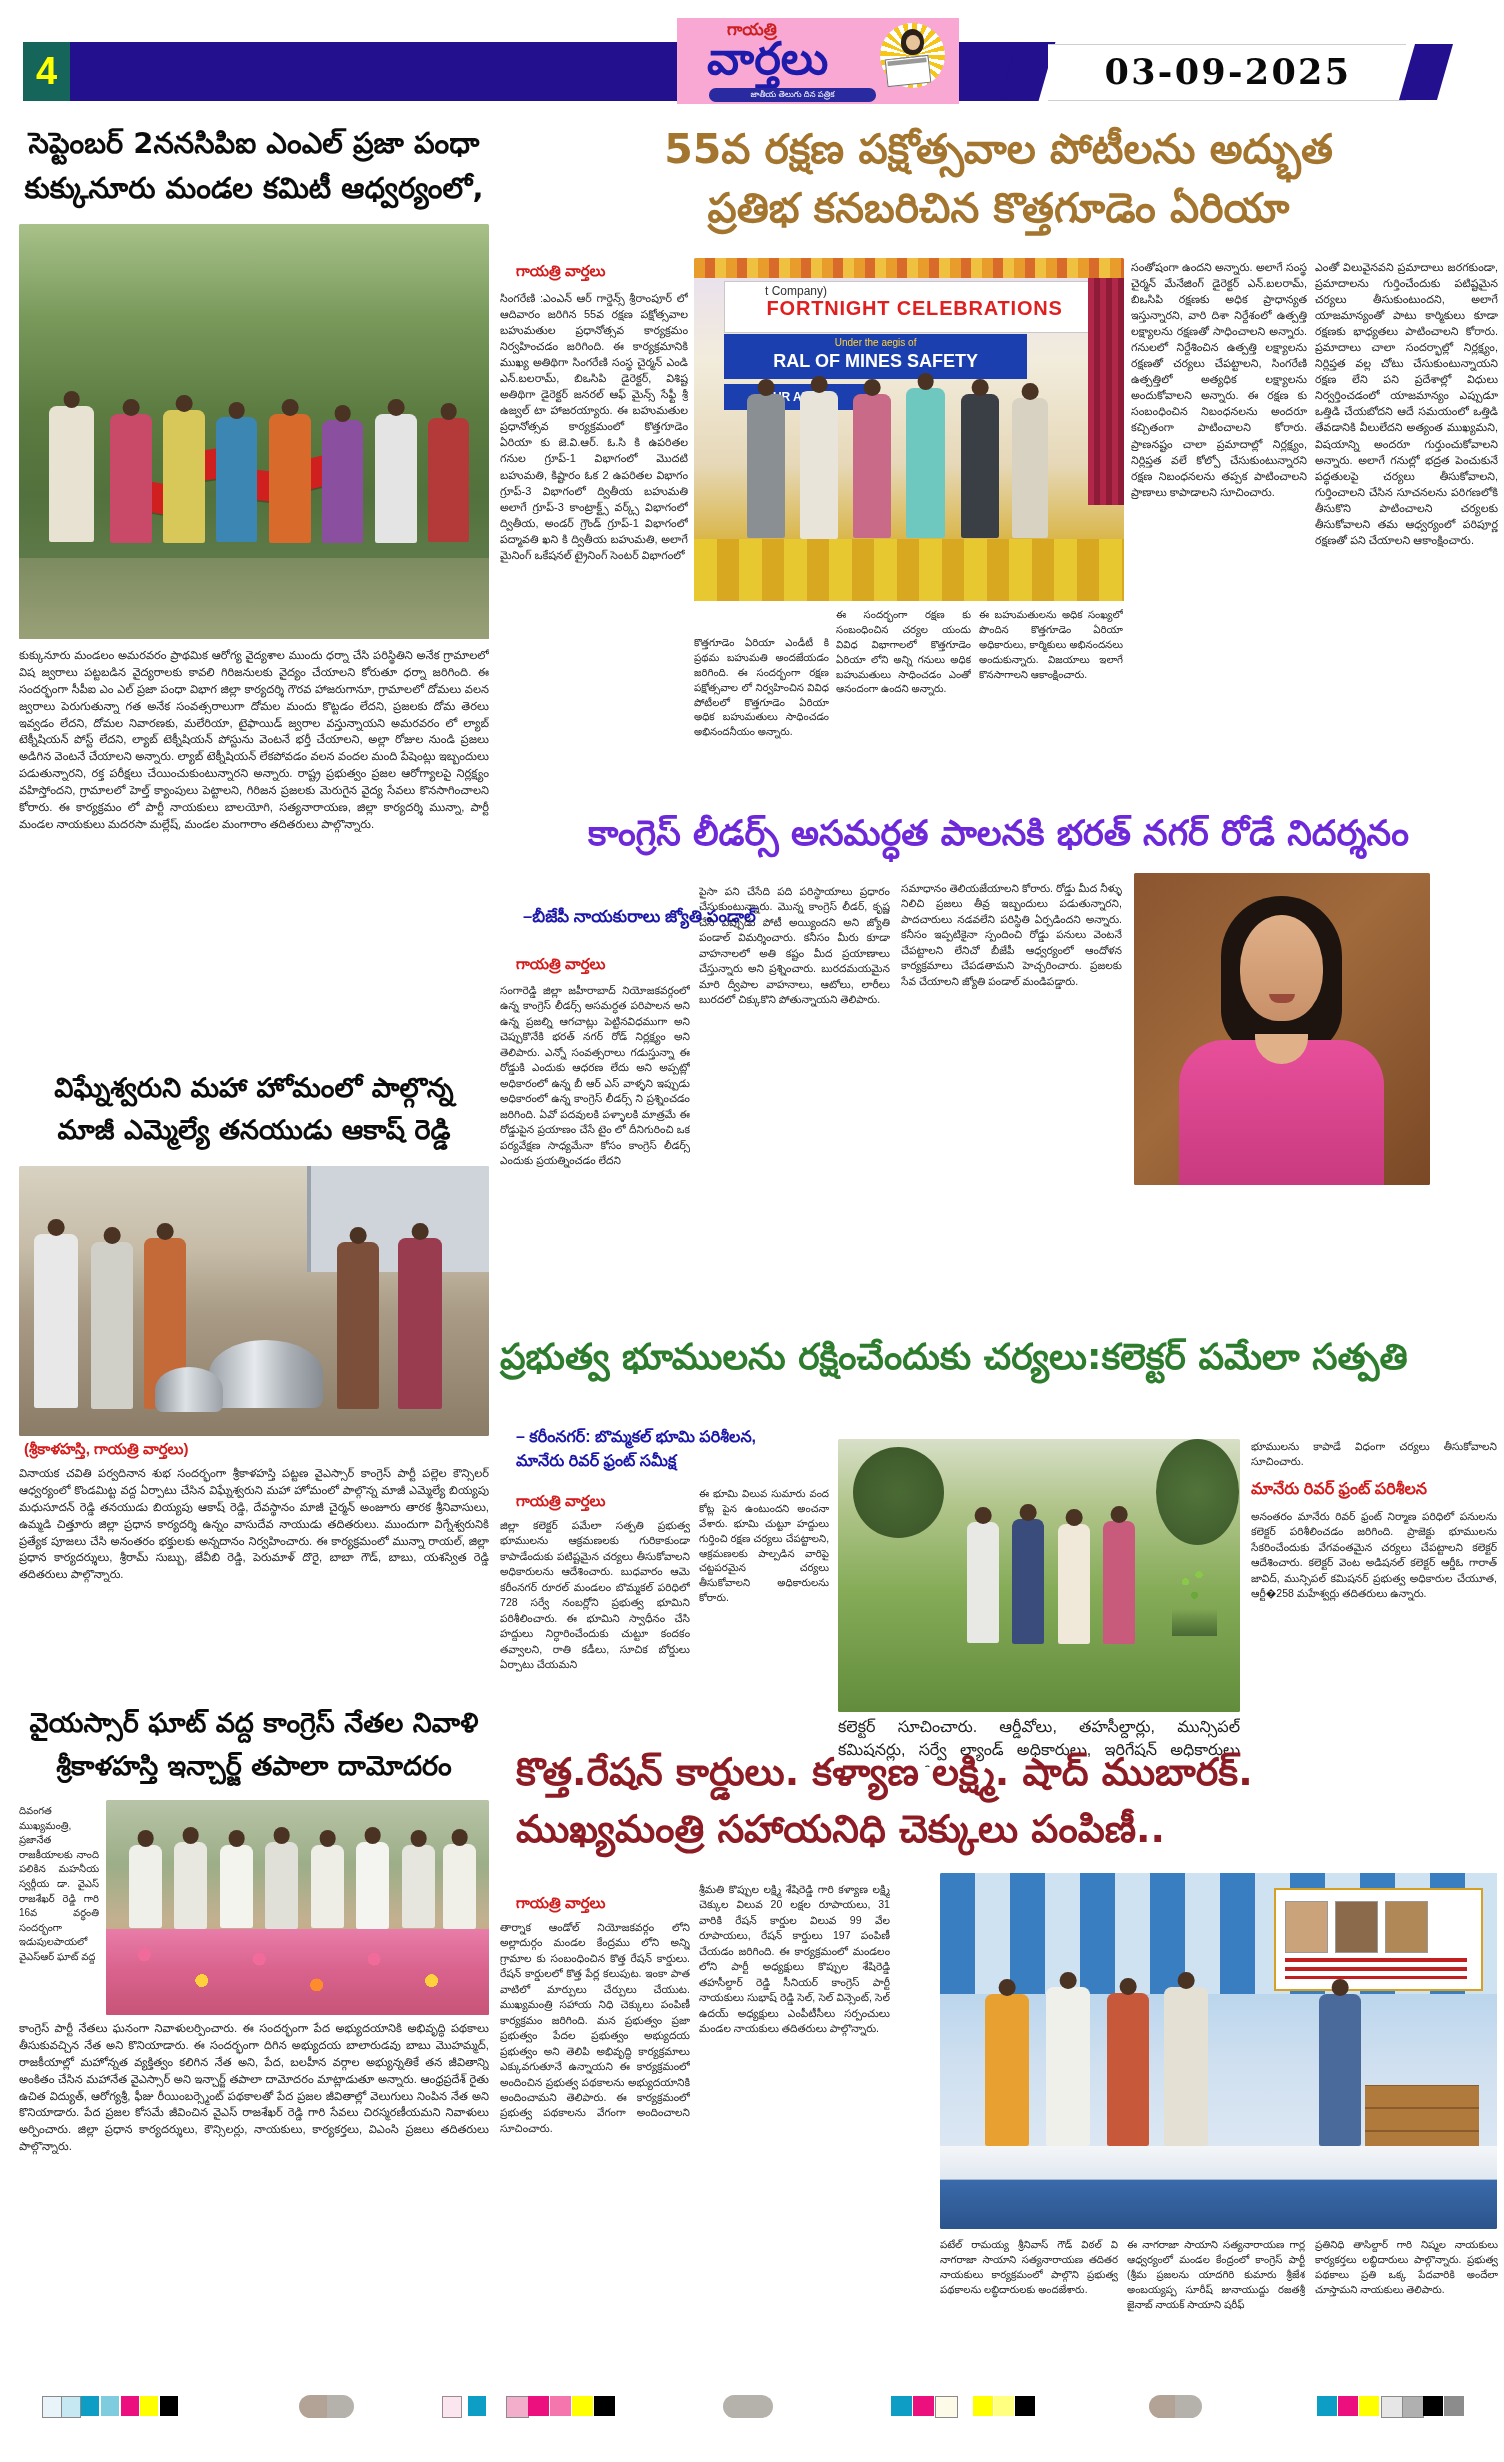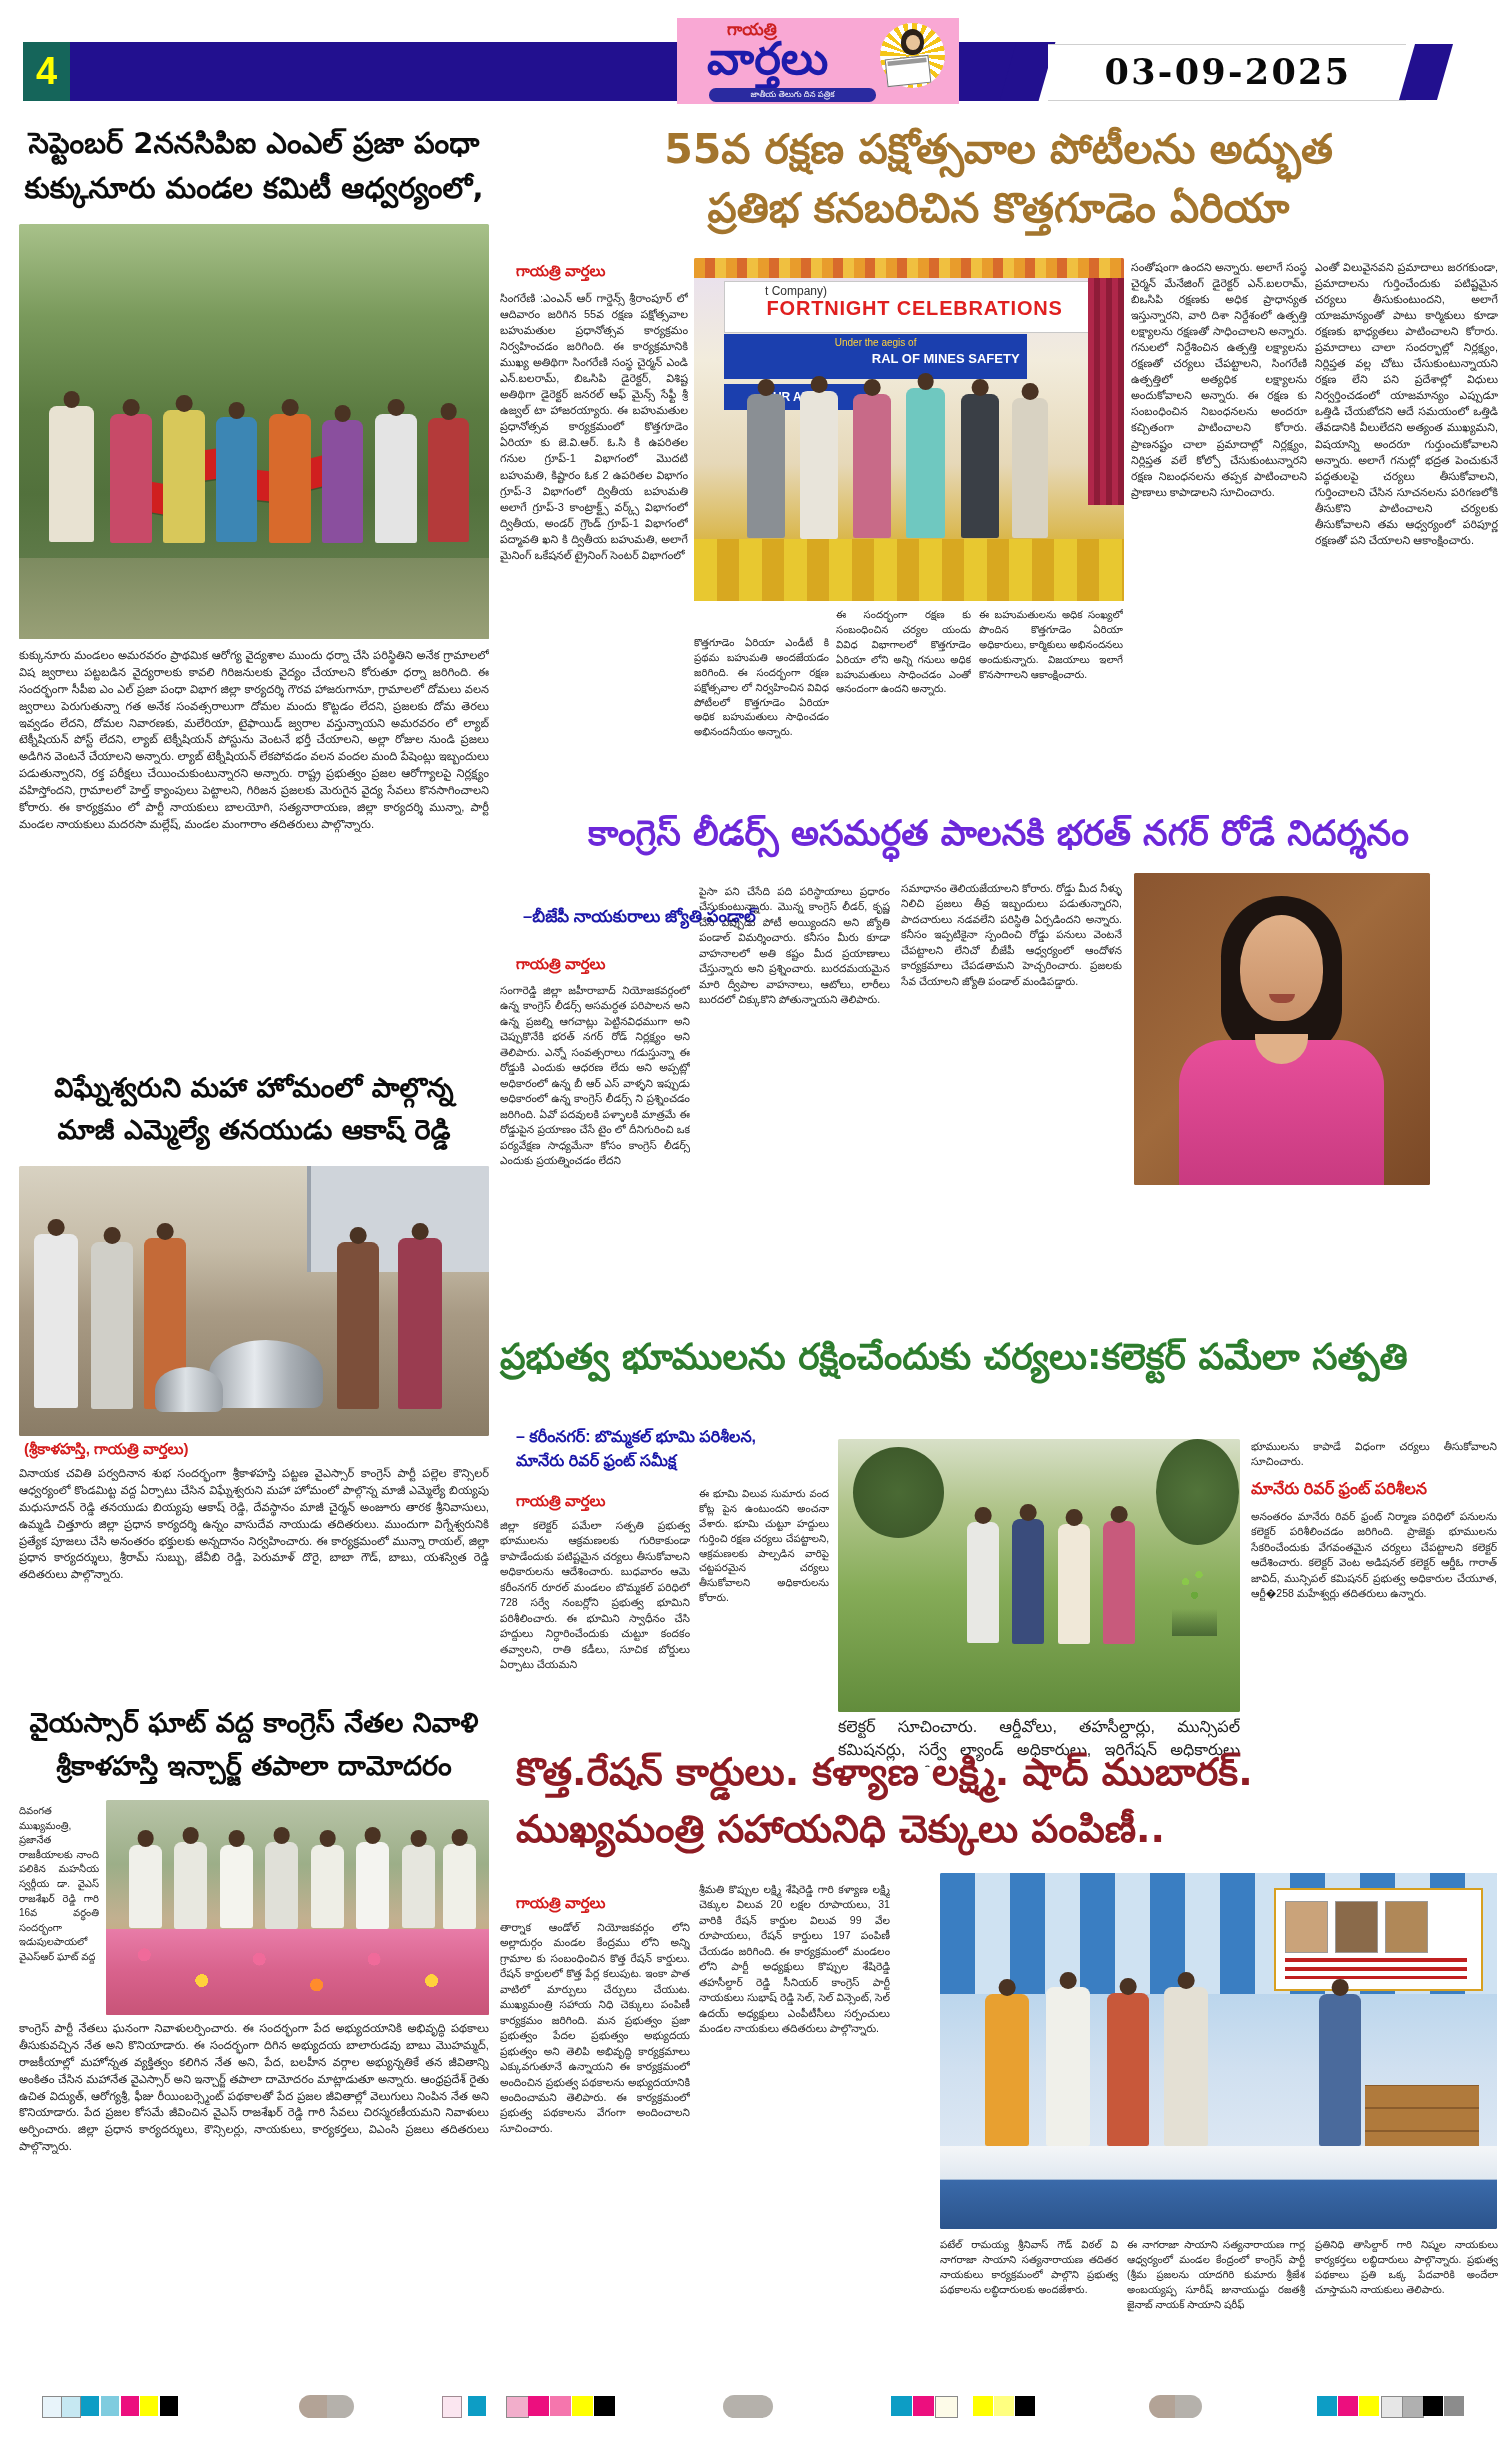--- a/index.html
+++ b/index.html
@@ -130,21 +130,21 @@
 
 <div class="photo" style="left:694px;top:258px;width:430px;height:343px;background:linear-gradient(180deg,#e8dff0 0%,#f2ecdc 30%,#e6d8b8 60%,#d8b23c 85%,#c89c2c 100%);">
   <div class="abs" style="left:0;top:0;width:430px;height:20px;
        background:repeating-linear-gradient(90deg,#e89c2c 0 10.6px,#d86a2c 10.6px 21px,#f0c040 21px 32px);"></div>
   <div class="abs" style="left:30px;top:23px;width:379px;height:50px;background:#ffffff;border:1.5px solid #c8c8c8;">
     <span class="abs" style="left:6px;top:1.5px;font-size:12px;color:#333;margin-left:34px;">t Company)</span>
     <span class="abs" style="left:7.6px;top:15px;width:364px;text-align:center;font-size:20px;font-weight:bold;color:#e02020;letter-spacing:0.8px;">FORTNIGHT CELEBRATIONS</span>
   </div>
   <div class="abs" style="left:30px;top:76px;width:303px;height:45px;background:#1b3fae;color:#ffffff;">
     <span class="abs" style="left:7.6px;top:3px;width:288px;text-align:center;font-size:10px;color:#ffd23c;">Under the aegis of</span>
-    <span class="abs" style="left:7.6px;top:16.7px;width:288px;text-align:right;font-size:13px;font-weight:bold;">RAL OF MINES SAFETY</span>
+    <span class="abs" style="left:7.6px;top:16.7px;width:288px;text-align:center;font-size:18px;font-weight:bold;">RAL OF MINES SAFETY</span>
   </div>
   <div class="abs" style="left:30px;top:126px;width:152px;height:26px;background:#1b3fae;color:#ffffff;text-align:center;line-height:26px;font-weight:bold;font-size:12px;">UR AREA</div>
   <div class="abs" style="left:394px;top:20px;width:36px;height:227px;background:repeating-linear-gradient(90deg,#b0274a 0 6px,#8e1c38 6px 12px);"></div>
   <div class="prs" style="left:53px;top:136px;width:38px;height:144px;background:#8a8f94;"></div>
   <div class="prs" style="left:106px;top:133px;width:38px;height:148px;background:#e8e4da;"></div>
   <div class="prs" style="left:159px;top:136px;width:38px;height:144px;background:#c86a88;"></div>
   <div class="prs" style="left:212px;top:130px;width:39px;height:150px;background:#6fc8c0;"></div>
   <div class="prs" style="left:267px;top:136px;width:38px;height:144px;background:#3a3f46;"></div>
   <div class="prs" style="left:318px;top:140px;width:36px;height:140px;background:#d8d2c2;"></div>
   <div class="abs" style="left:0;top:281px;width:430px;height:62px;

